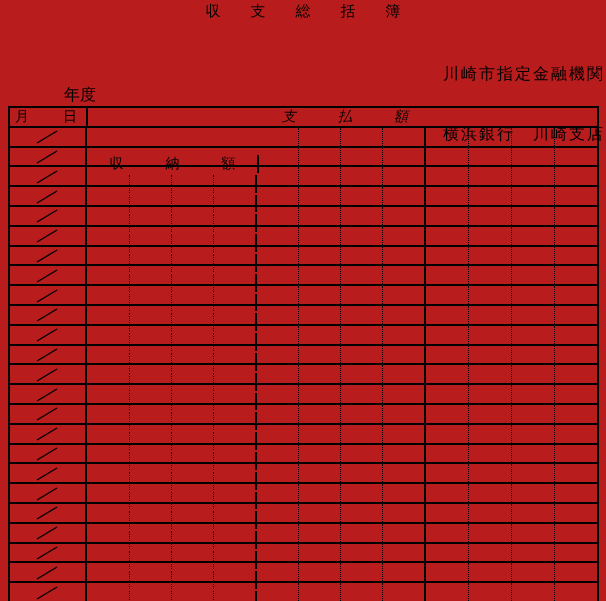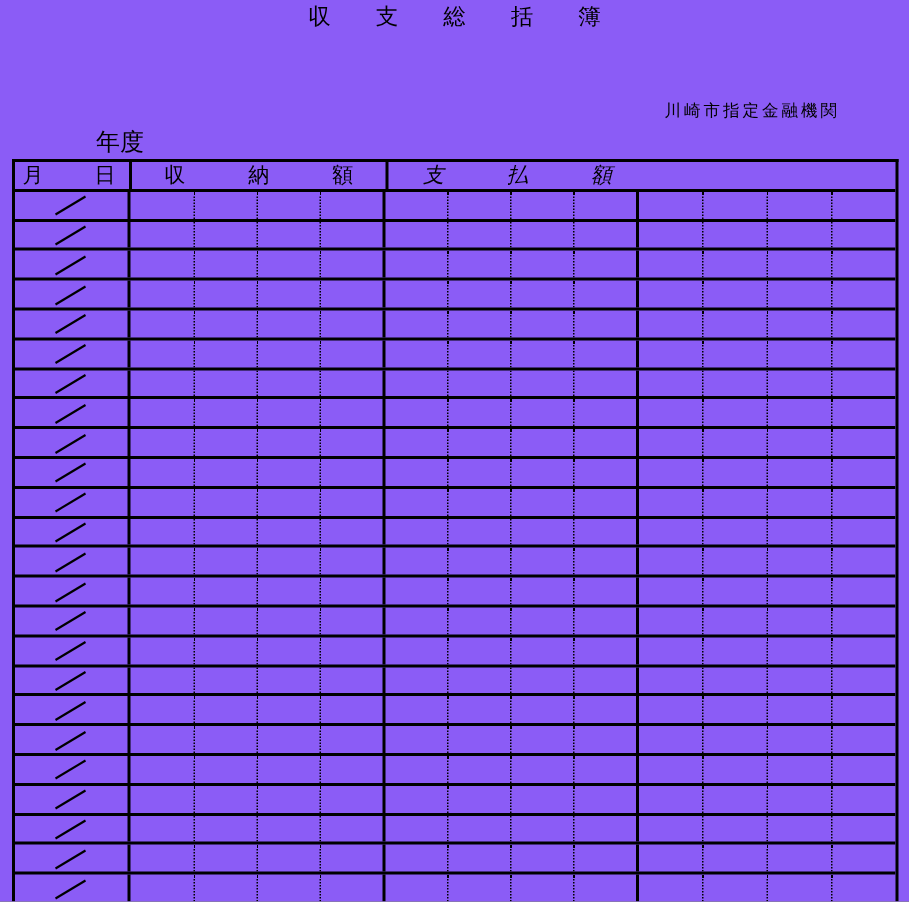--- a/index.html
+++ b/index.html
@@ -1,39 +1,39 @@
 <!DOCTYPE html>
 <html><head>
 <meta charset="utf-8">
 <style>
   * { margin: 0; padding: 0; box-sizing: content-box; }
   html, body { background: #888; }
   .page {
     position: relative;
     width: 606px;
     height: 601px;
-    background: #8b5cf6;
+    background: #b91c1c;
     overflow: hidden;
     font-family: "DejaVu Sans", sans-serif;
     color: #000;
   }
   .title {
     position: absolute;
     top: 2px;
     left: 0;
     width: 100%;
     text-align: center;
     font-size: 15px;
     white-space: pre;
   }
   .agency {
     position: absolute;
     top: 24px;
     left: 443px;
-    font-size: 11px;
+    font-size: 16px;
     line-height: 20px;
     letter-spacing: 2px;
     white-space: pre;
   }
   .category {
     position: absolute;
     left: 8px;
     top: 60px;
     width: 207px;
     height: 20px;
@@ -66,21 +66,21 @@
   }
   .row:last-child { border-bottom: none; }
   .cell {
     height: 100%;
     border-right: 2px solid #000;
     box-sizing: border-box;
     overflow: hidden;
   }
   .cell.last { border-right: none; }
   .c-md   { width: 78px; }
-  .c-a1   { width: 171px; }
+  .c-a1   { width: 171px; margin-top: 47px; }
   .c-a2   { width: 170px; }
   .c-a3   { width: 172px; font-style: italic; }
   .hcell {
     display: flex;
     align-items: center;
     justify-content: center;
     font-size: 14px;
     white-space: pre;
   }
   .hcell.md-h {
@@ -112,20 +112,21 @@
 </style>
 </head>
 <body>
 
 <div class="page">
 
   <div class="title">収　　支　　総　　括　　簿</div>
 
   <div class="agency">
     <div>川崎市指定金融機関</div>
+    <div>横浜銀行　川崎支店</div>
   </div>
 
 
   <div class="year">年度</div>
 
   <div class="ftable">
     <div class="hrow">
       <div class="cell c-md hcell md-h">
         <span>月</span>
         <span>日</span>

